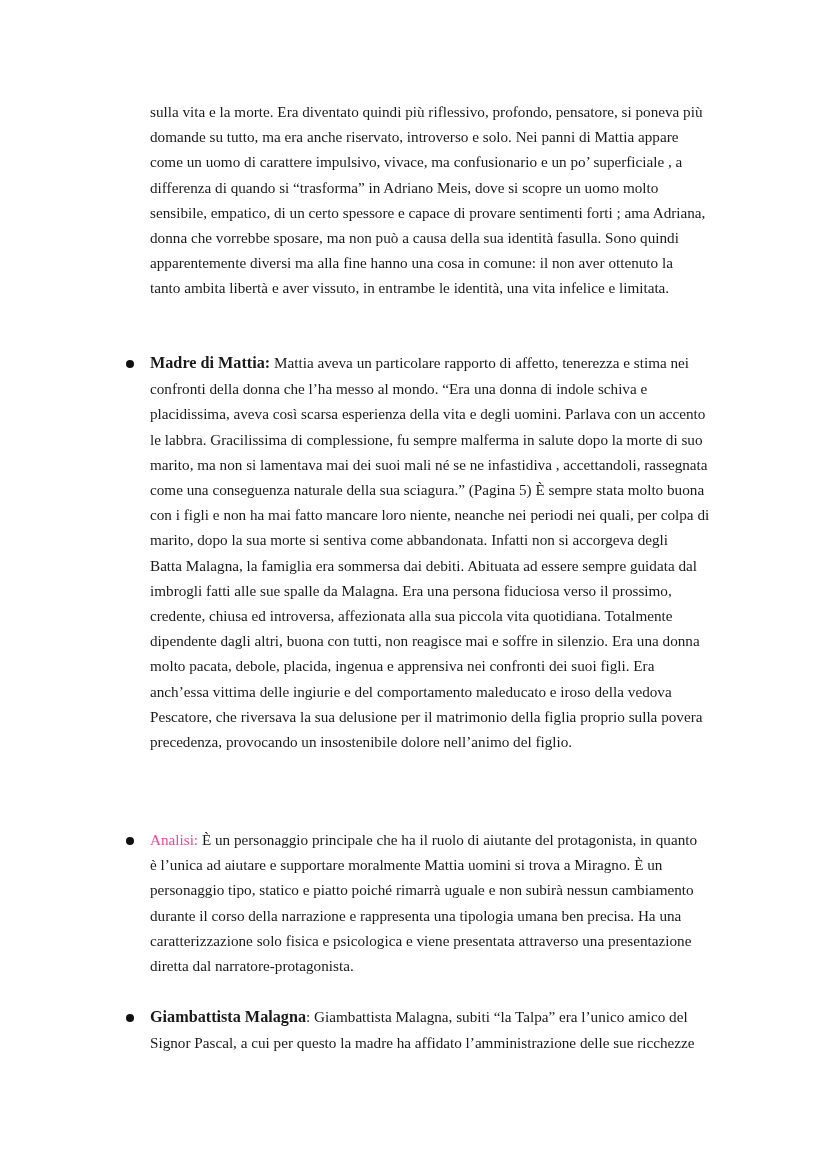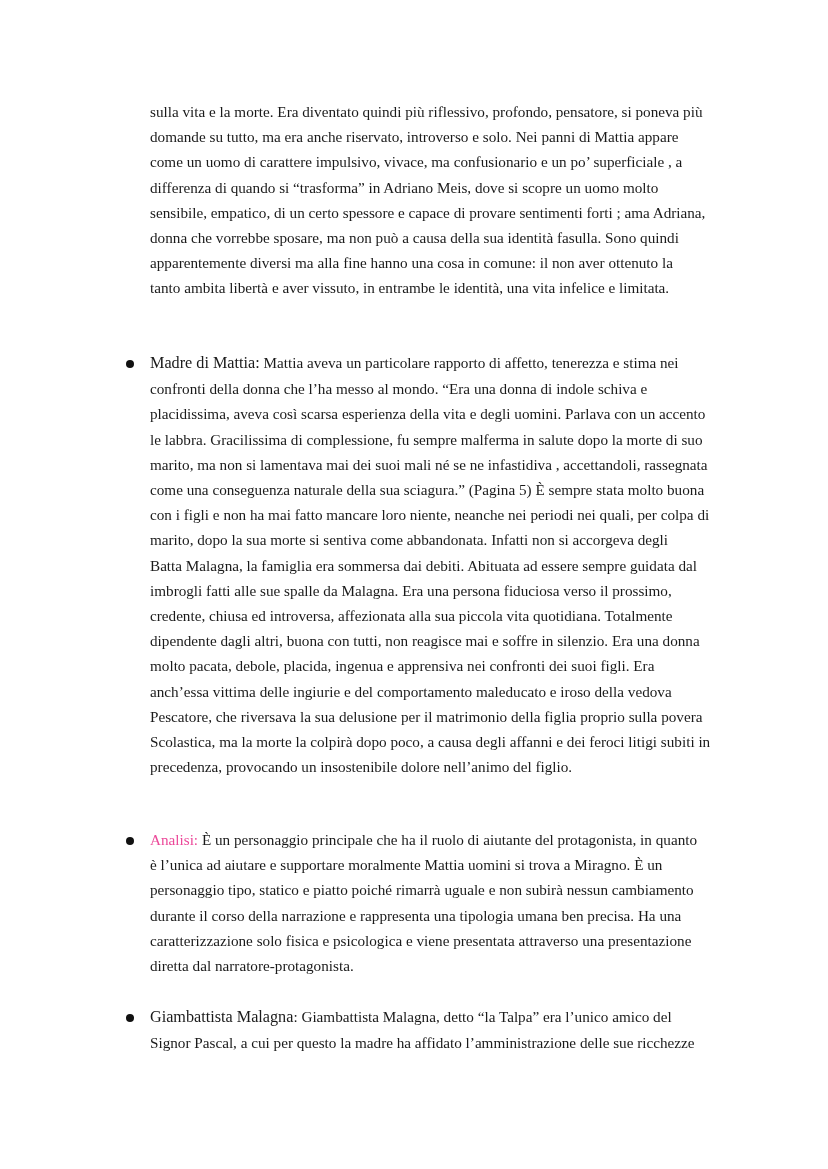--- a/index.html
+++ b/index.html
@@ -35,21 +35,21 @@
     }
     .bullet {
       position: absolute;
       left: 126px;
       width: 8px;
       height: 8px;
       border-radius: 50%;
       background: #111;
     }
     .bold {
-      font-weight: normal;
+      font-weight: bold;
       font-size: 16.2px;
     }
     .link-blue {
       color: #ec4899;
     }
   </style>
 </head>
 <body>
 
 <div class="page">
@@ -75,33 +75,32 @@
     <span class="line">come una conseguenza naturale della sua sciagura.” (Pagina 5) È sempre stata molto buona</span>
     <span class="line">con i figli e non ha mai fatto mancare loro niente, neanche nei periodi nei quali, per colpa di</span>
     <span class="line">marito, dopo la sua morte si sentiva come abbandonata. Infatti non si accorgeva degli</span>
     <span class="line">Batta Malagna, la famiglia era sommersa dai debiti. Abituata ad essere sempre guidata dal</span>
     <span class="line">imbrogli fatti alle sue spalle da Malagna. Era una persona fiduciosa verso il prossimo,</span>
     <span class="line">credente, chiusa ed introversa, affezionata alla sua piccola vita quotidiana. Totalmente</span>
     <span class="line">dipendente dagli altri, buona con tutti, non reagisce mai e soffre in silenzio. Era una donna</span>
     <span class="line">molto pacata, debole, placida, ingenua e apprensiva nei confronti dei suoi figli. Era</span>
     <span class="line">anch’essa vittima delle ingiurie e del comportamento maleducato e iroso della vedova</span>
     <span class="line">Pescatore, che riversava la sua delusione per il matrimonio della figlia proprio sulla povera</span>
-    <span class="line">Scolastica,  ma la morte la colpirà dopo poco, a causa degli affanni e dei feroci litigi subiti in</span>
     <span class="line">precedenza, provocando un insostenibile dolore nell’animo del figlio.</span>
   </div>
 
   <span class="bullet" style="top:837px;"></span>
   <div class="block" style="top:827px;">
     <span class="line"><span class="link-blue">Analisi:</span><span> È un personaggio principale che ha il ruolo  di aiutante del protagonista, in quanto</span></span>
     <span class="line">è l’unica ad aiutare e supportare moralmente Mattia uomini si trova a Miragno. È un</span>
     <span class="line">personaggio tipo, statico e piatto poiché rimarrà uguale e non subirà nessun cambiamento</span>
     <span class="line">durante il corso della narrazione e rappresenta una tipologia umana ben precisa. Ha una</span>
     <span class="line">caratterizzazione solo fisica e psicologica e viene presentata attraverso una presentazione</span>
     <span class="line">diretta dal narratore-protagonista.</span>
   </div>
 
   <span class="bullet" style="top:1014px;"></span>
   <div class="block" style="top:1004px;">
-    <span class="line"><span class="bold">Giambattista Malagna</span><span>: Giambattista Malagna, detto “la Talpa” era l’unico amico del</span></span>
+    <span class="line"><span class="bold">Giambattista Malagna</span><span>: Giambattista Malagna, subiti “la Talpa” era l’unico amico del</span></span>
     <span class="line">Signor Pascal, a cui per questo la madre ha affidato l’amministrazione delle sue ricchezze</span>
   </div>
 
 </div>
 
 </body></html>

